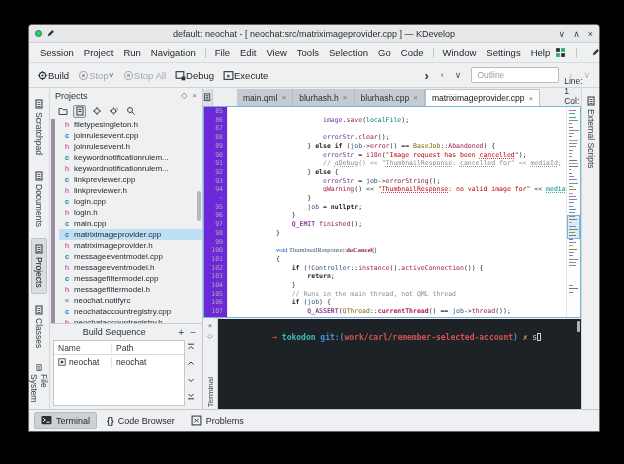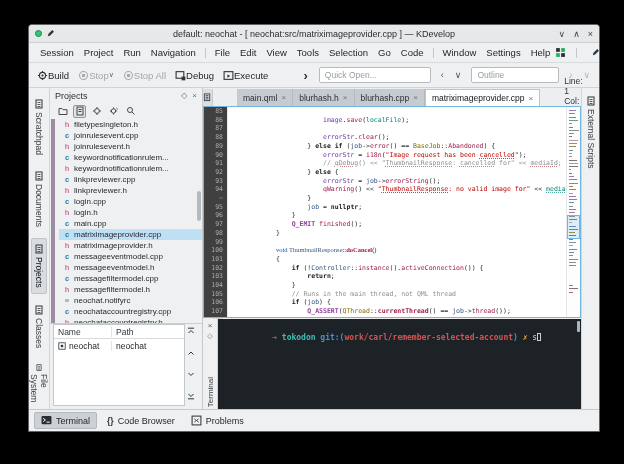--- a/index.html
+++ b/index.html
@@ -89,21 +89,21 @@
   .etabbar { height:18px; display:flex; align-items:flex-end; flex:none; font-size:8.5px;gap:24px; }
   .etab-docicon { width:16px; height:17px; display:flex; align-items:center; justify-content:center; color:#3a3f43; background:#dcdfe1; border-right:1px solid #c6cacd; }
   .etab { display:flex; align-items:center; gap:4px; height:17px; padding:0 6px; background:#c5cbd1;
     border-right:1px solid #b4bac0; color:#2c3034; white-space:nowrap; }
   .etab.active { background:#fff; color:#121416; border:1px solid #bfc4c8; border-bottom:none; }
   .tclose { font-size:8px; color:#70767b; }
   .linecol { margin-left:auto; padding:0 5px 3px 0; color:#303438; font-size:8.5px; align-self:center; }
 
   
   .editor { flex:1; display:flex; min-height:0; border:1px solid #74b6e0; background:#fff; margin:0; }
-  .gutter { width:24px; flex:none; background:#404040; border-right:1px solid #e6e8e9; }
+  .gutter { width:24px; flex:none; background:#6d28d9; border-right:1px solid #e6e8e9; }
   .codepane { flex:1; overflow:hidden; position:relative;margin-left:48px; }
   .ln { display:block; width:24px; flex:none; text-align:right; padding-right:4px;
     font:6.5px/8.7px "DejaVu Sans Mono", monospace; color:#a7abae; }
   .gutcol .ln { width:100%; }
   .ct { display:block; flex:1; font:6.5px/8.7px "DejaVu Sans Mono", monospace; white-space:pre; color:#1f2226; }
   .cc-k { font-weight:bold; color:#1f1c1b; }
   .cc-kd { color:#0057ae; }
   .cc-s { color:#bf0303; }
   .cc-su { color:#bf0303; text-decoration:underline dotted #d04545; }
   .cc-c { color:#8f8e8d; }
@@ -252,21 +252,20 @@
     <span class="tbtn">
       <span class="icn">
         <svg viewBox="0 0 10 10">
             <rect x="1" y="1.5" width="8" height="7" fill="none" stroke="currentColor"></rect>
             <path d="M4 4l2.6 1.5L4 7z" fill="currentColor"></path>
           </svg>
       </span>
         <span>Execute</span>
     </span>
     <span class="big-chevron">›</span>
-    <span class="tool-input qo">Quick Open...</span>
     <span class="nav-chevron">‹</span>
     <span class="nav-chevron">∨</span>
     <span class="tool-input ol">Outline</span>
     <span class="nav-chevron disabled">›</span>
     <span class="nav-chevron disabled">∨</span>
   </div>
 
   <div class="main">
 
     <div class="dock-left" id="dock-left">
@@ -428,20 +427,25 @@
           <div class="trow">
             <span class="fi fi-cpp">c</span>
             <span class="tlabel">neochataccountregistry.cpp</span>
           </div>
           <div class="trow">
             <span class="fi fi-h">h</span>
             <span class="tlabel">neochataccountregistry.h</span>
           </div>
         </div>
       <div class="build-seq">
+        <div class="bs-header">
+          <span class="bs-title">Build Sequence</span>
+          <span class="bs-pm">+</span>
+          <span class="bs-pm">−</span>
+        </div>
         <div class="bs-body">
           <div class="bs-table">
             <div class="bs-cols">
               <span class="bs-c1">Name</span>
               <span>Path</span>
             </div>
             <div class="bs-row">
               <span class="cell bs-c1">
                 <span class="icn" style="width:8px;height:8px">
                   <svg viewBox="0 0 10 10">

